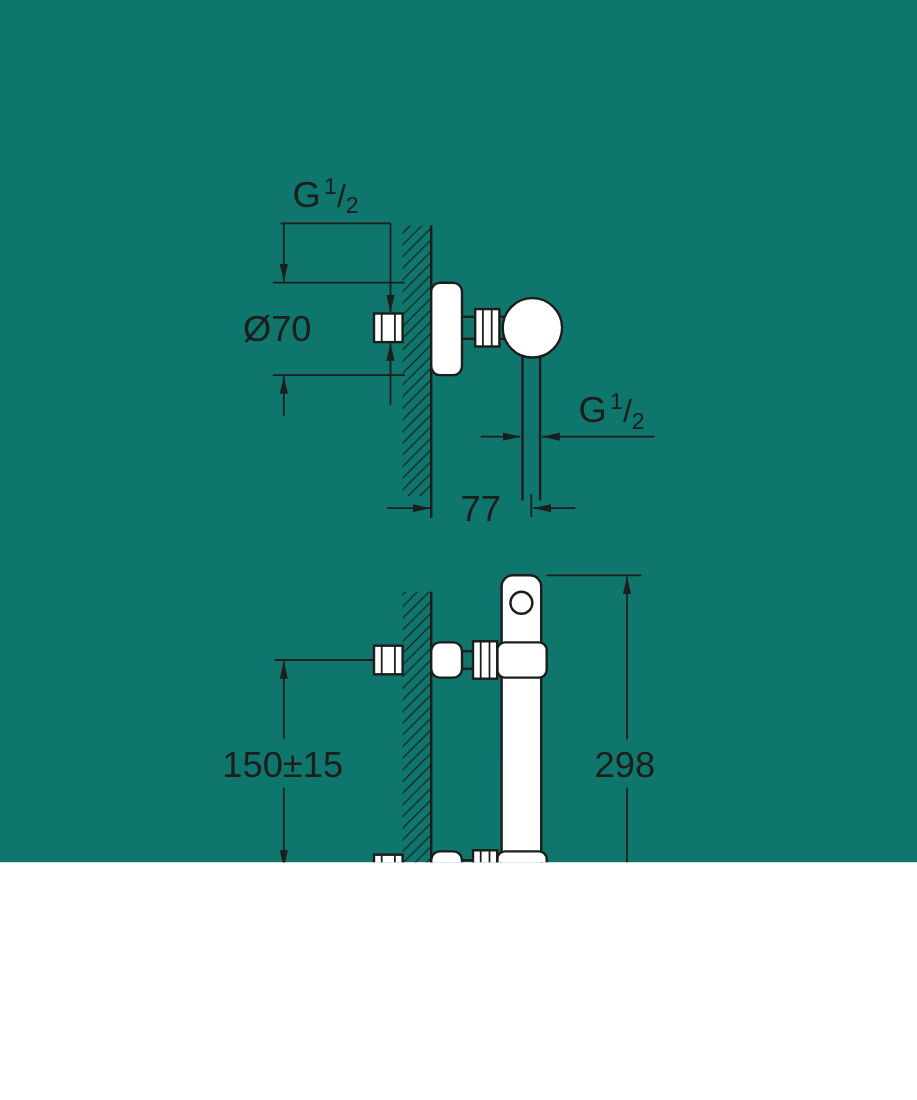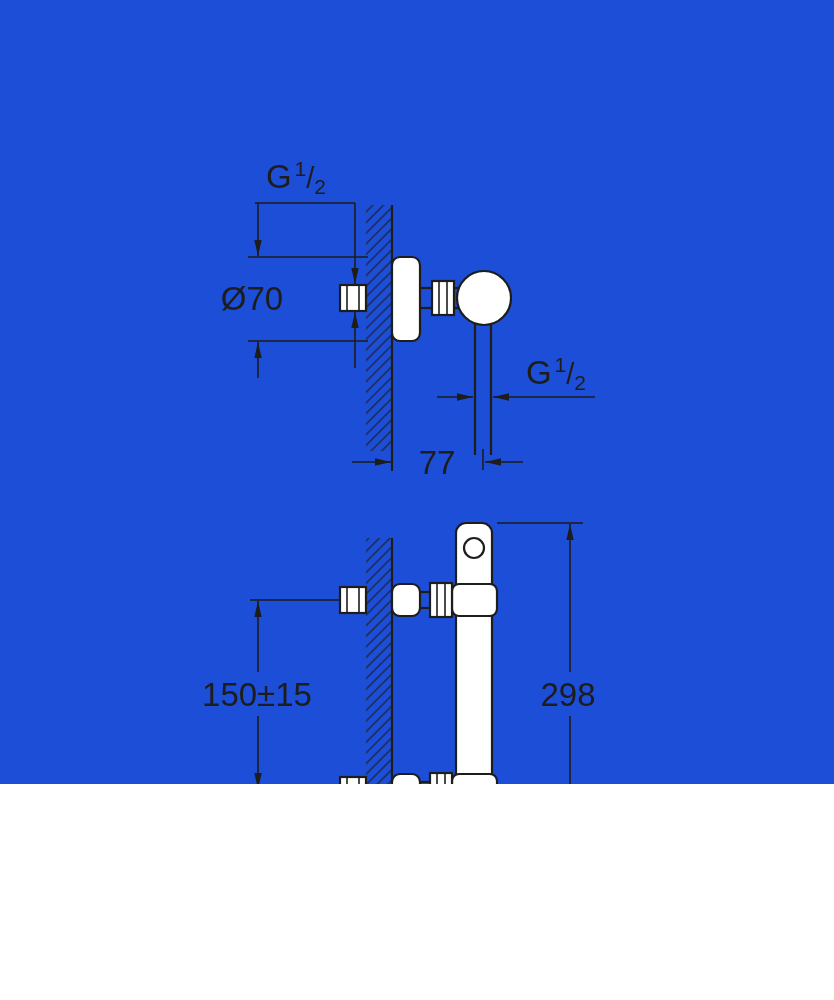--- a/index.html
+++ b/index.html
@@ -1,16 +1,16 @@
 <!DOCTYPE html>
 <html><head>
 <meta charset="utf-8">
 <style>
   html,body{margin:0;padding:0;background:#ffffff;}
-  .canvas{position:relative;width:834px;height:784px;background:#1d4ed8;overflow:hidden;text-decoration:underline;}
+  .canvas{position:relative;width:834px;height:784px;background:#0f766e;overflow:hidden;text-decoration:underline;}
   svg{display:block;}
   .ol{stroke:#1d1d1b;stroke-width:2.2;fill:none;stroke-linecap:butt;}
   .olf{stroke:#1d1d1b;stroke-width:2.2;fill:#ffffff;}
   .thin{stroke-width:1.6;}
   .dim{stroke:#1d1d1b;stroke-width:1.6;fill:none;}
   .dim-text{font-family:"Liberation Sans","DejaVu Sans",sans-serif;font-size:33px;fill:#1d1d1b;}
   .frac-sm{font-size:21px;}
   .frac-slash{font-size:29px;}
 </style>
 </head>

